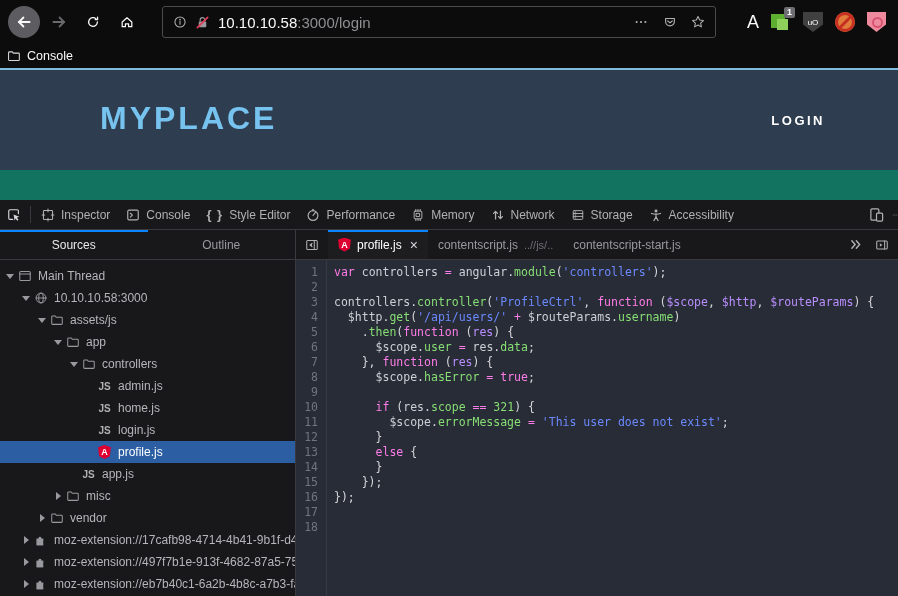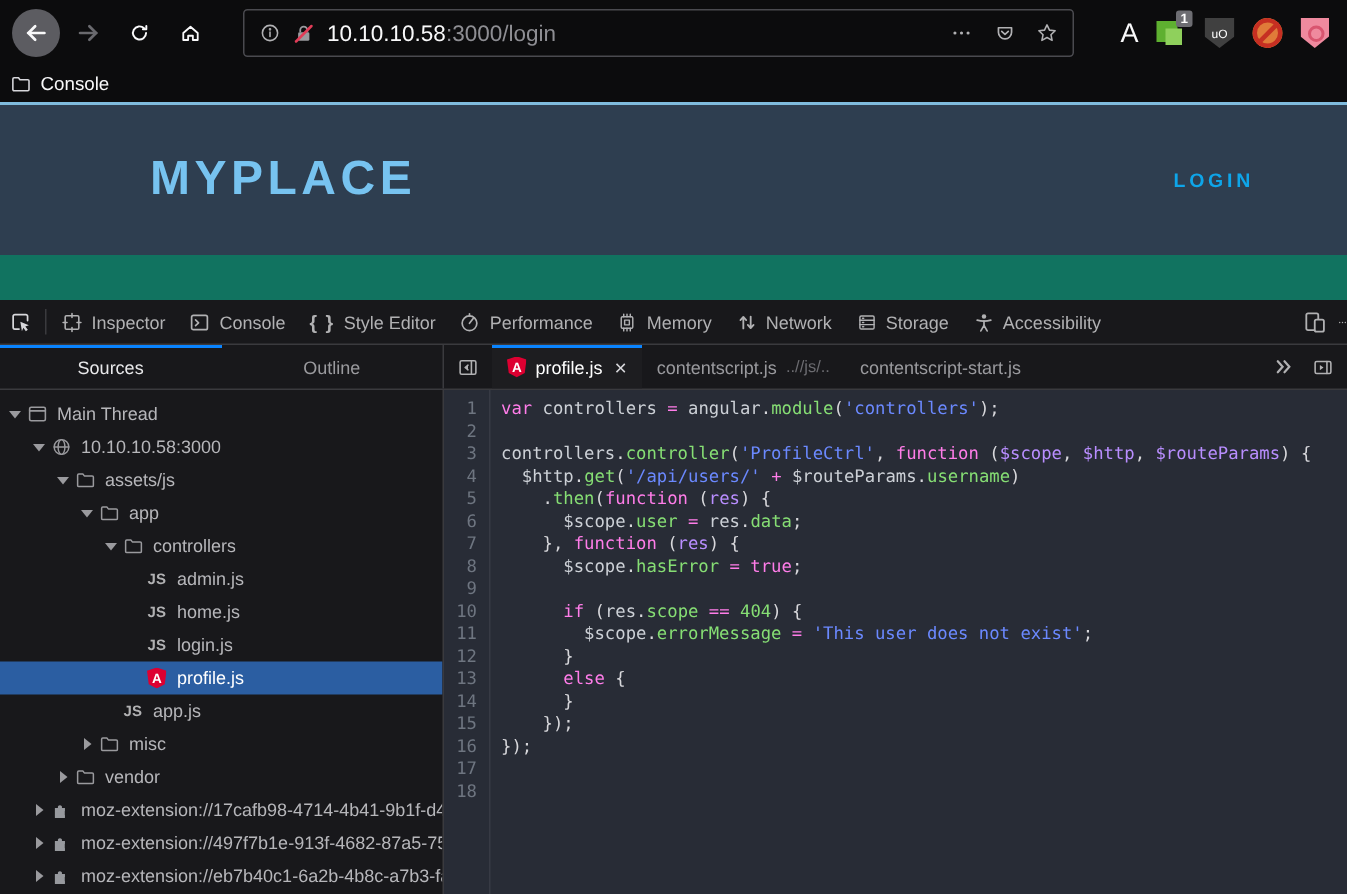--- a/index.html
+++ b/index.html
@@ -37,22 +37,22 @@
   
   .bookmarks{height:24px;display:flex;align-items:center;gap:6px;padding:0 7px;flex:none;}
   .bm-label{color:#f9f9fa;font-size:12.5px;}
 
   
   .page{flex:none;}
   .page-topline{height:2px;background:#7fbbdd;}
   .page-header{height:100px;background:#2e3e50;position:relative;}
   .brand{position:absolute;left:100px;top:50%;transform:translateY(-54%);
     font-size:32px;font-weight:bold;letter-spacing:3px;color:#77c3f0;}
-  .login{position:absolute;right:62px;top:50%;transform:translateY(-50%);
-    font-size:13px;font-weight:bold;letter-spacing:2.5px;color:#0ea5e9;}
+  .login{position:absolute;right:73px;top:50%;transform:translateY(-50%);
+    font-size:13px;font-weight:bold;letter-spacing:2.5px;color:#ffffff;}
   .page-green{height:30px;background:#117360;}
 
   
   .dt-toolbar{height:29px;background:#18181b;border-bottom:1px solid #3a3a3e;
     display:flex;align-items:stretch;color:#b1b1b3;flex:none;overflow:hidden;justify-content:flex-end;}
   .pick-wrap{display:flex;align-items:center;padding:0 7px;color:#d7d7db;}
   .vsep{width:1px;background:#3a3a3e;margin:6px 2px;}
   #dt-tools{display:flex;align-items:stretch;flex:1;overflow:hidden;}
   .tool{display:flex;align-items:center;gap:6px;padding:0 8px;font-size:12px;white-space:nowrap;}
   .tool.active{color:#f9f9fa;box-shadow:inset 0 2px 0 0 #0a84ff;}
@@ -518,21 +518,21 @@
       <div id="code-col" class="code-col">
           <div class="code-line"><span class="tok-k">var</span><span class="tok-t"> </span><span class="tok-v">controllers</span><span class="tok-t"> </span><span class="tok-k">=</span><span class="tok-t"> </span><span class="tok-v">angular</span><span class="tok-t">.</span><span class="tok-p">module</span><span class="tok-t">(</span><span class="tok-s">'controllers'</span><span class="tok-t">);</span></div>
           <div class="code-line"></div>
           <div class="code-line"><span class="tok-v">controllers</span><span class="tok-t">.</span><span class="tok-p">controller</span><span class="tok-t">(</span><span class="tok-s">'ProfileCtrl'</span><span class="tok-t">, </span><span class="tok-k">function</span><span class="tok-t"> (</span><span class="tok-d">$scope</span><span class="tok-t">, </span><span class="tok-d">$http</span><span class="tok-t">, </span><span class="tok-d">$routeParams</span><span class="tok-t">) {</span></div>
           <div class="code-line"><span class="tok-t">  </span><span class="tok-v">$http</span><span class="tok-t">.</span><span class="tok-p">get</span><span class="tok-t">(</span><span class="tok-s">'/api/users/'</span><span class="tok-t"> </span><span class="tok-k">+</span><span class="tok-t"> </span><span class="tok-v">$routeParams</span><span class="tok-t">.</span><span class="tok-p">username</span><span class="tok-t">)</span></div>
           <div class="code-line"><span class="tok-t">    .</span><span class="tok-p">then</span><span class="tok-t">(</span><span class="tok-k">function</span><span class="tok-t"> (</span><span class="tok-d">res</span><span class="tok-t">) {</span></div>
           <div class="code-line"><span class="tok-t">      </span><span class="tok-v">$scope</span><span class="tok-t">.</span><span class="tok-p">user</span><span class="tok-t"> </span><span class="tok-k">=</span><span class="tok-t"> </span><span class="tok-v">res</span><span class="tok-t">.</span><span class="tok-p">data</span><span class="tok-t">;</span></div>
           <div class="code-line"><span class="tok-t">    }, </span><span class="tok-k">function</span><span class="tok-t"> (</span><span class="tok-d">res</span><span class="tok-t">) {</span></div>
           <div class="code-line"><span class="tok-t">      </span><span class="tok-v">$scope</span><span class="tok-t">.</span><span class="tok-p">hasError</span><span class="tok-t"> </span><span class="tok-k">=</span><span class="tok-t"> </span><span class="tok-k">true</span><span class="tok-t">;</span></div>
           <div class="code-line"></div>
-          <div class="code-line"><span class="tok-t">      </span><span class="tok-k">if</span><span class="tok-t"> (</span><span class="tok-v">res</span><span class="tok-t">.</span><span class="tok-p">scope</span><span class="tok-t"> </span><span class="tok-k">==</span><span class="tok-t"> </span><span class="tok-n">404</span><span class="tok-t">) {</span></div>
+          <div class="code-line"><span class="tok-t">      </span><span class="tok-k">if</span><span class="tok-t"> (</span><span class="tok-v">res</span><span class="tok-t">.</span><span class="tok-p">scope</span><span class="tok-t"> </span><span class="tok-k">==</span><span class="tok-t"> </span><span class="tok-n">321</span><span class="tok-t">) {</span></div>
           <div class="code-line"><span class="tok-t">        </span><span class="tok-v">$scope</span><span class="tok-t">.</span><span class="tok-p">errorMessage</span><span class="tok-t"> </span><span class="tok-k">=</span><span class="tok-t"> </span><span class="tok-s">'This user does not exist'</span><span class="tok-t">;</span></div>
           <div class="code-line"><span class="tok-t">      }</span></div>
           <div class="code-line"><span class="tok-t">      </span><span class="tok-k">else</span><span class="tok-t"> {</span></div>
           <div class="code-line"><span class="tok-t">      }</span></div>
           <div class="code-line"><span class="tok-t">    });</span></div>
           <div class="code-line"><span class="tok-t">});</span></div>
           <div class="code-line"></div>
         </div>
     </div>
   </div>

